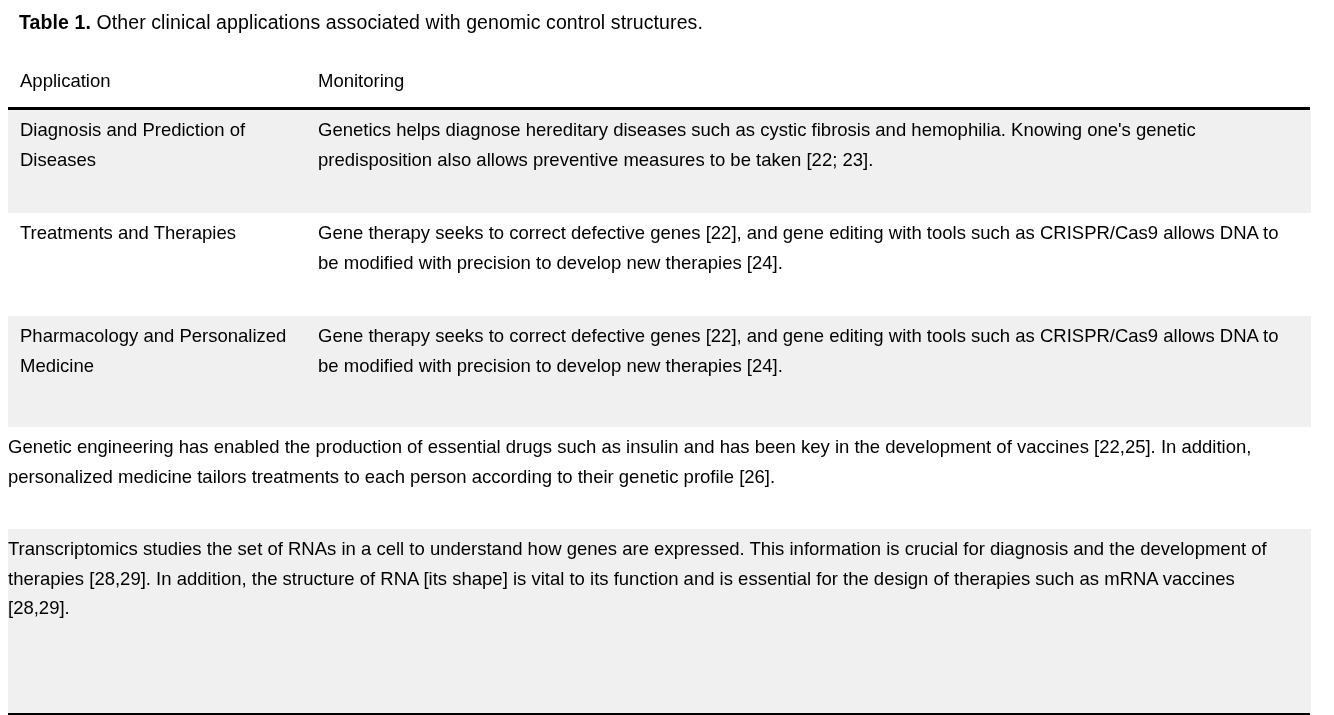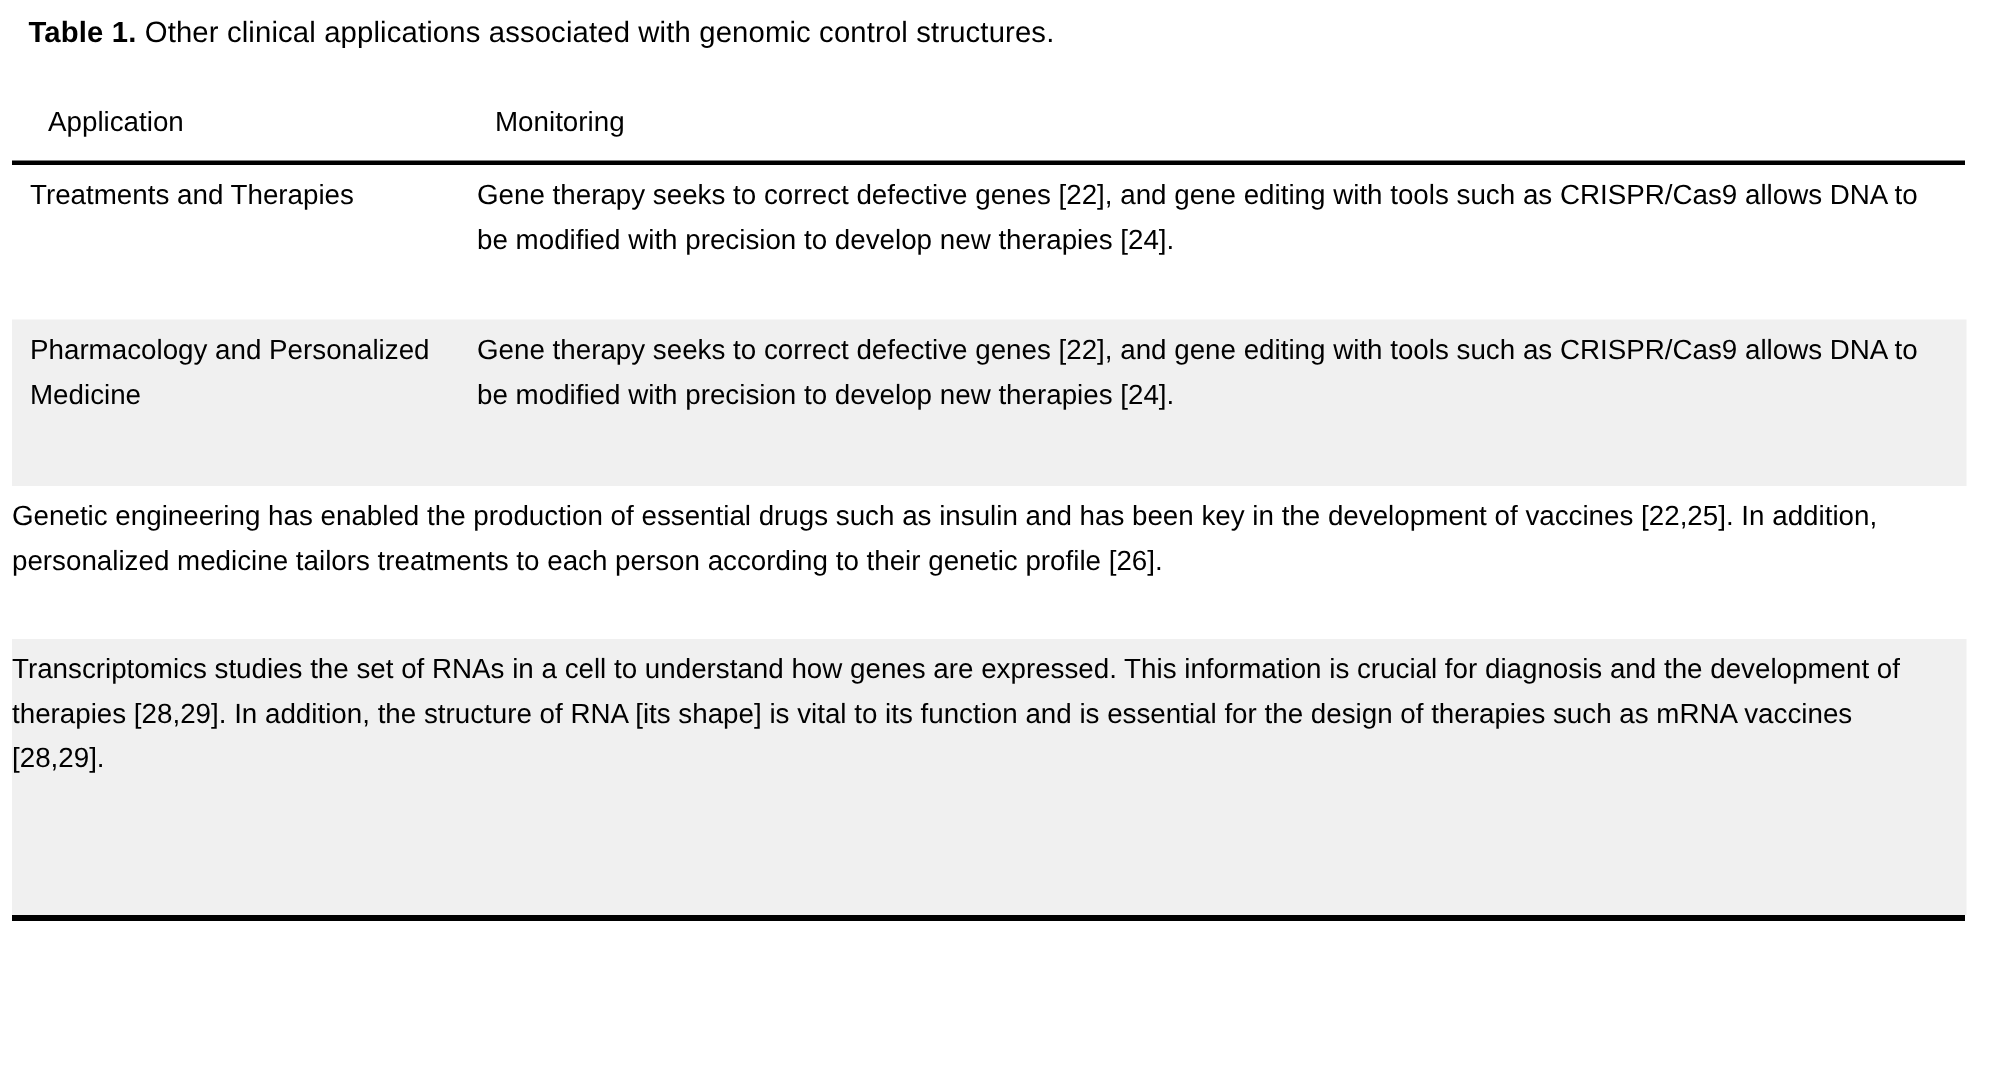--- a/index.html
+++ b/index.html
@@ -51,21 +51,20 @@
     height: 45px;
     position: relative;
   }
   .th {
     position: absolute;
     top: 7px;
     font-size: 18.5px;
     line-height: 24px;
     font-weight: normal;
     white-space: nowrap;
-    margin-left: 12px;
   }
   .th.col-app { left: 12px; }
   .th.col-desc { left: 310px; }
 
   .rule-top {
     height: 3px;
     background: #000000;
     margin: 0;
     width: 1302px;
   }
@@ -127,20 +126,24 @@
 
     <div class="thead">
       <div class="th col-app">Application</div>
       <div class="th col-desc">Monitoring</div>
     </div>
 
     <div class="rule-top"></div>
 
     <div class="tbody">
 
+      <div class="row shaded row-0">
+        <div class="cell cell-app">Diagnosis and Prediction of Diseases</div>
+        <div class="cell cell-desc">Genetics helps diagnose hereditary diseases such as cystic fibrosis and hemophilia. Knowing one's genetic predisposition also allows preventive measures to be taken [22; 23].</div>
+      </div>
 
       <div class="row row-1">
         <div class="cell cell-app">Treatments and Therapies</div>
         <div class="cell cell-desc">Gene therapy seeks to correct defective genes [22], and gene editing with tools such as CRISPR/Cas9 allows DNA to be modified with precision to develop new therapies [24].</div>
       </div>
 
       <div class="row shaded row-2">
         <div class="cell cell-app">Pharmacology and Personalized Medicine</div>
         <div class="cell cell-desc">Gene therapy seeks to correct defective genes [22], and gene editing with tools such as CRISPR/Cas9 allows DNA to be modified with precision to develop new therapies [24].</div>
       </div>

